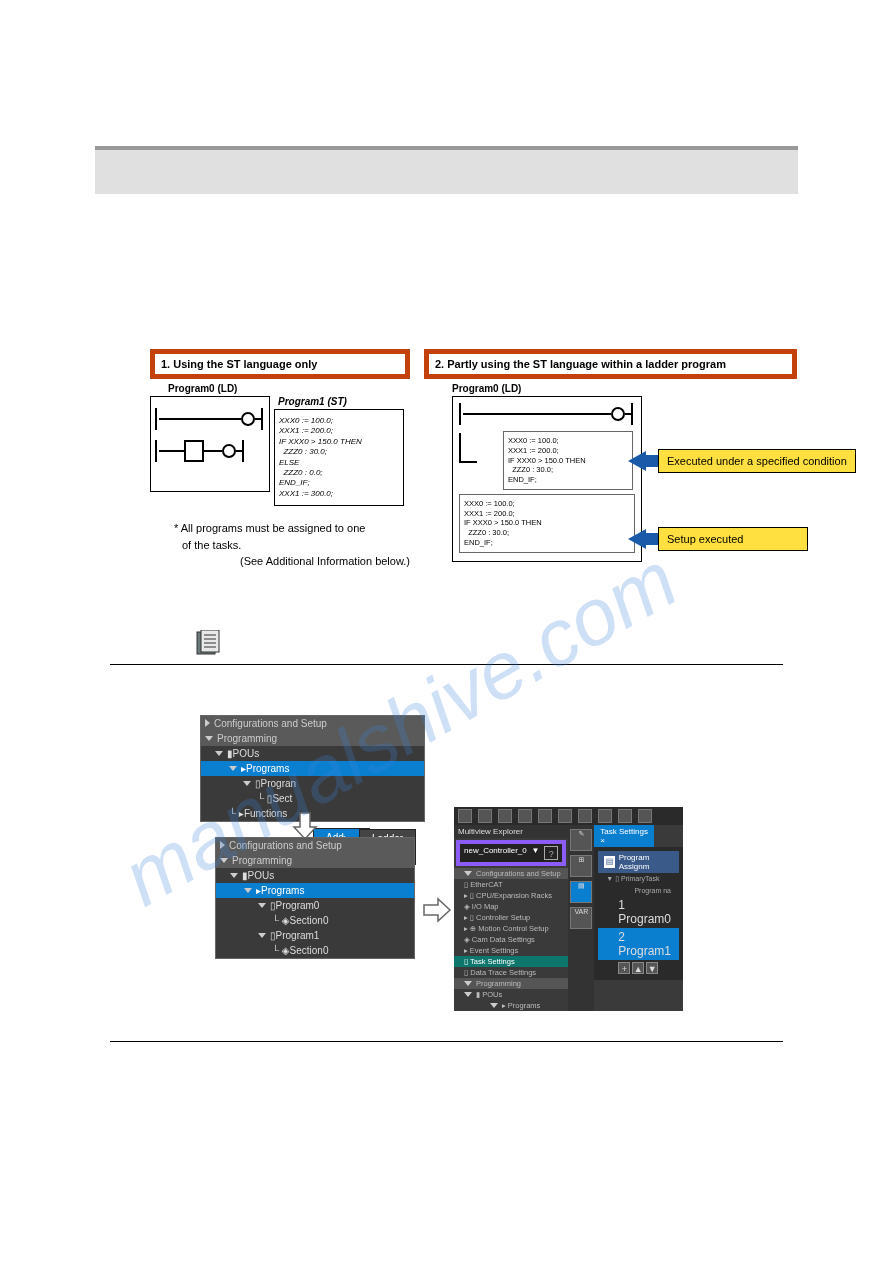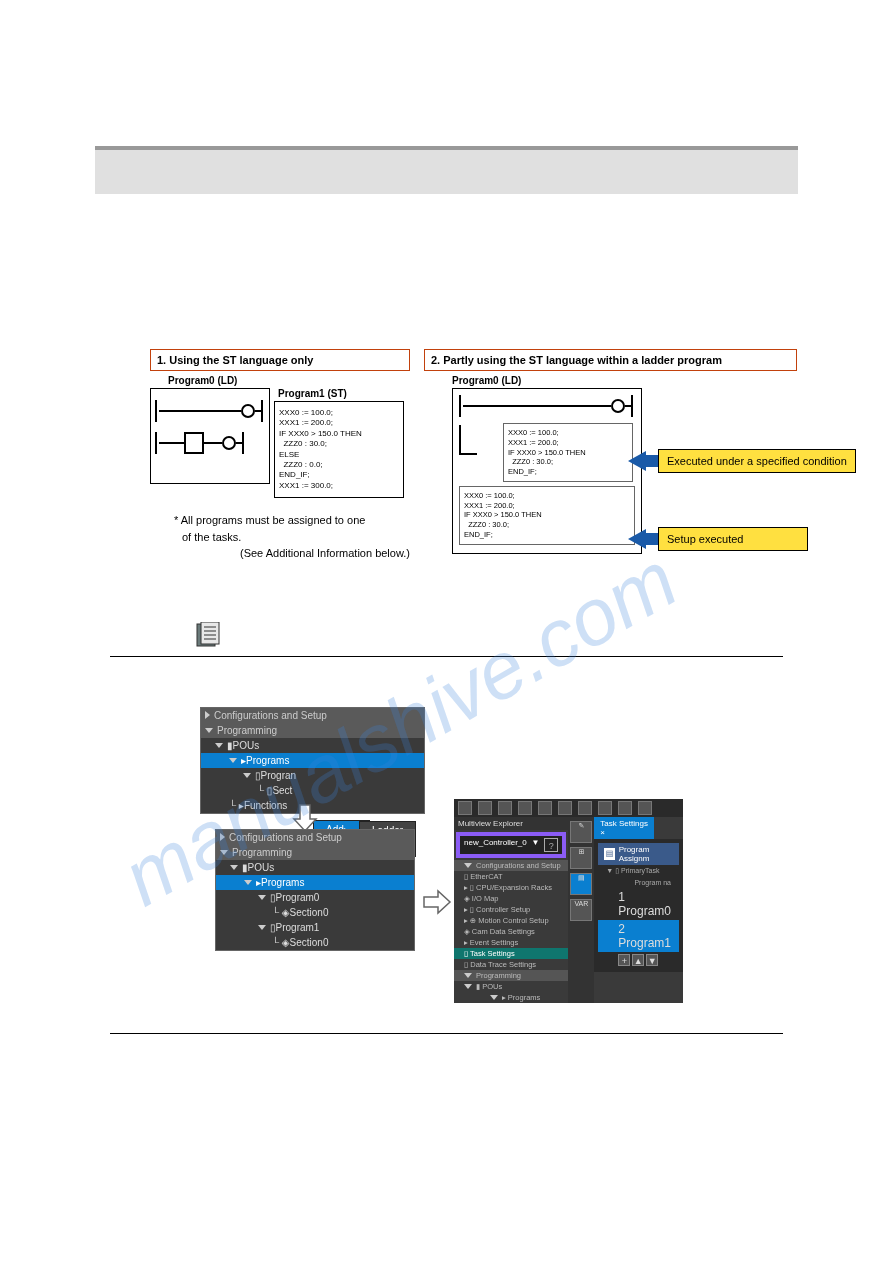--- a/index.html
+++ b/index.html
@@ -3,21 +3,21 @@
 <meta charset="utf-8">
 <style>
   * { box-sizing: border-box; margin: 0; padding: 0; }
   body { background: #fff; font-family: Arial, sans-serif; font-size: 11px; color: #000; width: 893px; }
   .page { width: 893px; padding: 0; }
   .header-gray { height: 48px; background: #e0e0e0; margin: 146px 95px 0 95px; border-top: 4px solid #999; }
   .figure-area { margin: 155px 0 0 150px; width: 660px; position: relative; }
   .two-boxes { display: flex; gap: 14px; }
   .box-left { width: 260px; }
   .box-right { width: 373px; }
-  .box-title { border: 1px solid #c2410c; padding: 4px 6px; font-weight: bold; font-size: 11px; }
+  .box-title { border: 5px solid #c2410c; padding: 4px 6px; font-weight: bold; font-size: 11px; }
   .prog-label { font-weight: bold; font-size: 10px; margin: 4px 0 0 18px; }
   .prog-label2 { font-weight: bold; font-size: 10px; margin: 4px 0 0 28px; }
   .sub-row { display: flex; margin-top: 2px; }
   .ladder-box { border: 1px solid #000; background: #fff; width: 120px; height: 96px; padding: 8px 4px; }
   .ladder-rung { display: flex; align-items: center; height: 28px; margin-bottom: 4px; }
   .rail { width: 4px; height: 22px; border-left: 2px solid #000; }
   .wire { flex: 1; border-top: 2px solid #000; }
   .coil { width: 14px; height: 14px; border: 2px solid #000; border-radius: 50%; }
   .block { width: 20px; height: 22px; border: 2px solid #000; }
   .st-box { border: 1px solid #000; background: #fff; width: 130px; margin-left: 8px; padding: 6px 4px; font-size: 8px; line-height: 1.3; }
@@ -83,21 +83,21 @@
   <div class="header-gray"></div>
 
   <div class="figure-area">
     <div class="watermark" style="left:250px; top:380px;">manualshive.com</div>
 
     <div class="two-boxes">
 
       <div class="box-left">
         <div class="box-title">1. Using the ST language only</div>
         <div class="prog-label">Program0 (LD)</div>
-        <div class="sub-row" style="">
+        <div class="sub-row" style="font-style:italic;">
           <div class="ladder-box">
             <div class="ladder-rung">
                 <span class="rail"></span>
                 <span class="wire"></span>
                 <span class="coil"></span>
                 <span style="width:6px;border-top:2px solid #000;"></span>
                 <span class="rail"></span>
               </div>
             <div class="ladder-rung">
                 <span class="rail"></span>

